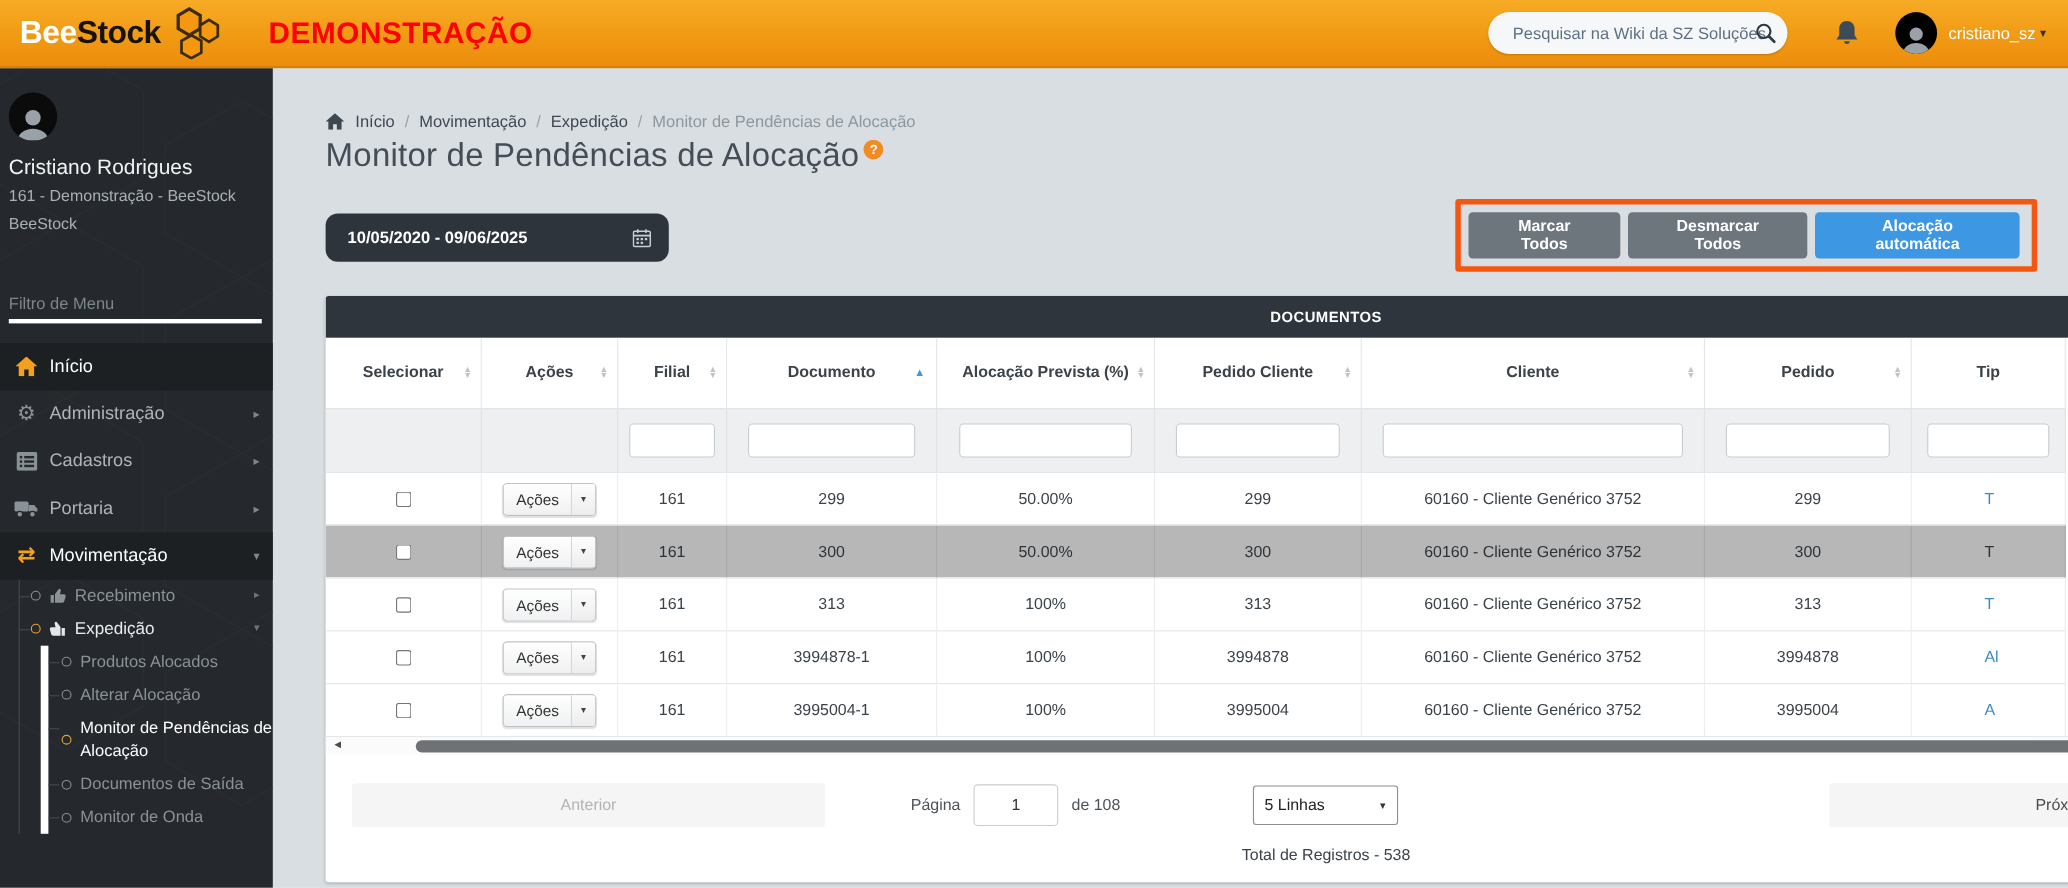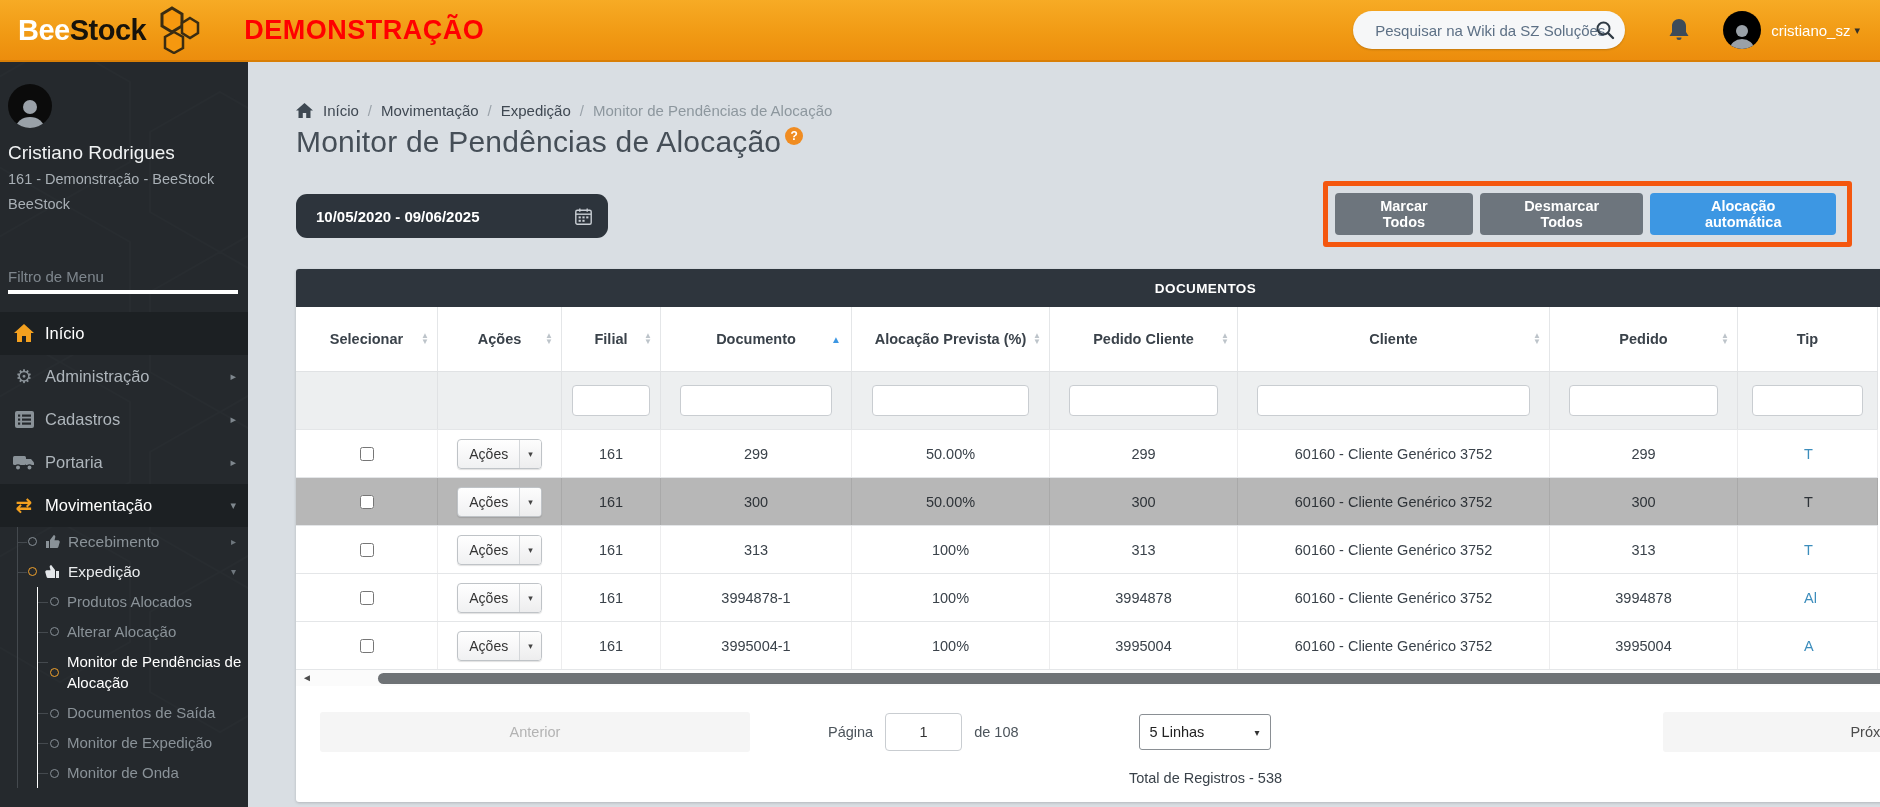--- a/index.html
+++ b/index.html
@@ -54,21 +54,21 @@
 
   .submenu1 { position:relative; margin-left:17px; border-left:1px solid #44494e; }
   .sm1-item { position:relative; height:30px; display:flex; align-items:center; padding-left:10px; cursor:pointer; }
   .sm1-item::before { content:""; position:absolute; left:0; top:15px; width:9px; height:1px; background:#44494e; }
   .bullet { width:9px; height:9px; border:1.5px solid #878f96; border-radius:50%; flex:0 0 auto; }
   .bullet.orange { border-color:#f0a12c; }
   .sm1-label { font-size:15.5px; color:#8a9298; margin-left:8px; }
   .sm1-label.lit { color:#e9ebed; }
   .sm1-icon { margin-left:8px; display:flex; }
   .sm1-chev { position:absolute; right:12px; color:#6f777e; font-size:10px; }
-  .submenu2 { position:relative; margin-left:19px; border-left:1px solid #ffffff; }
+  .submenu2 { position:relative; margin-left:19px; border-left:7px solid #ffffff; }
   .sm2-item { position:relative; min-height:30px; display:flex; align-items:center; padding:4px 6px 4px 12px; cursor:pointer; }
   .sm2-item::before { content:""; position:absolute; left:0; top:15px; width:10px; height:1px; background:#44494e; }
   .sm2-label { font-size:15px; color:#8a9298; margin-left:8px; line-height:1.45; }
   .sm2-item.active .sm2-label { color:#ffffff; }
 
   
   .main { position:absolute; left:256px; top:62px; width:1624px; height:745px; padding:0 33px 0 40px; }
   .breadcrumb { margin-top:40px; display:flex; align-items:center; font-size:15px; color:#3f4852; }
   .breadcrumb .sep { color:#9aa2aa; margin:0 9px; }
   .crumb { cursor:pointer; }
@@ -311,24 +311,20 @@
         <div class="sm2-item active" style="width:210px;">
           <span class="bullet orange"></span>
           <span class="sm2-label">Monitor de Pendências de Alocação</span>
         </div>
         <div class="sm2-item">
           <span class="bullet"></span>
           <span class="sm2-label">Documentos de Saída</span>
         </div>
         <div class="sm2-item">
           <span class="bullet"></span>
-          <span class="sm2-label">Monitor de Expedição</span>
-        </div>
-        <div class="sm2-item">
-          <span class="bullet"></span>
           <span class="sm2-label">Monitor de Onda</span>
         </div>
       </div>
     </div>
   </div>
 </div>
 
 <div class="main">
 
   <div class="breadcrumb">

